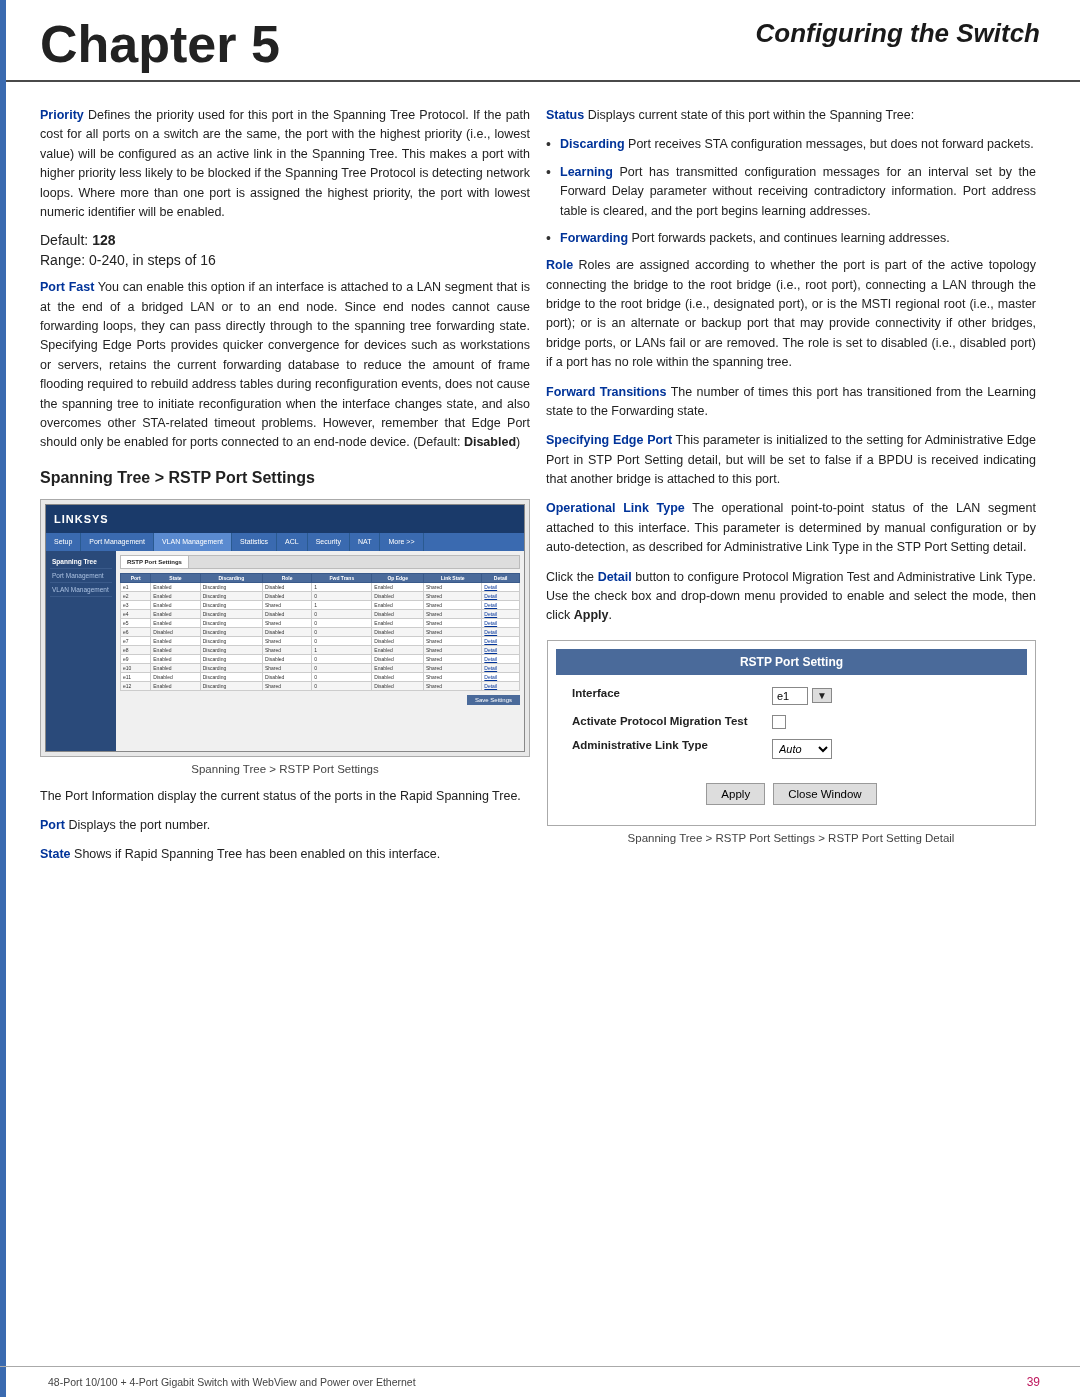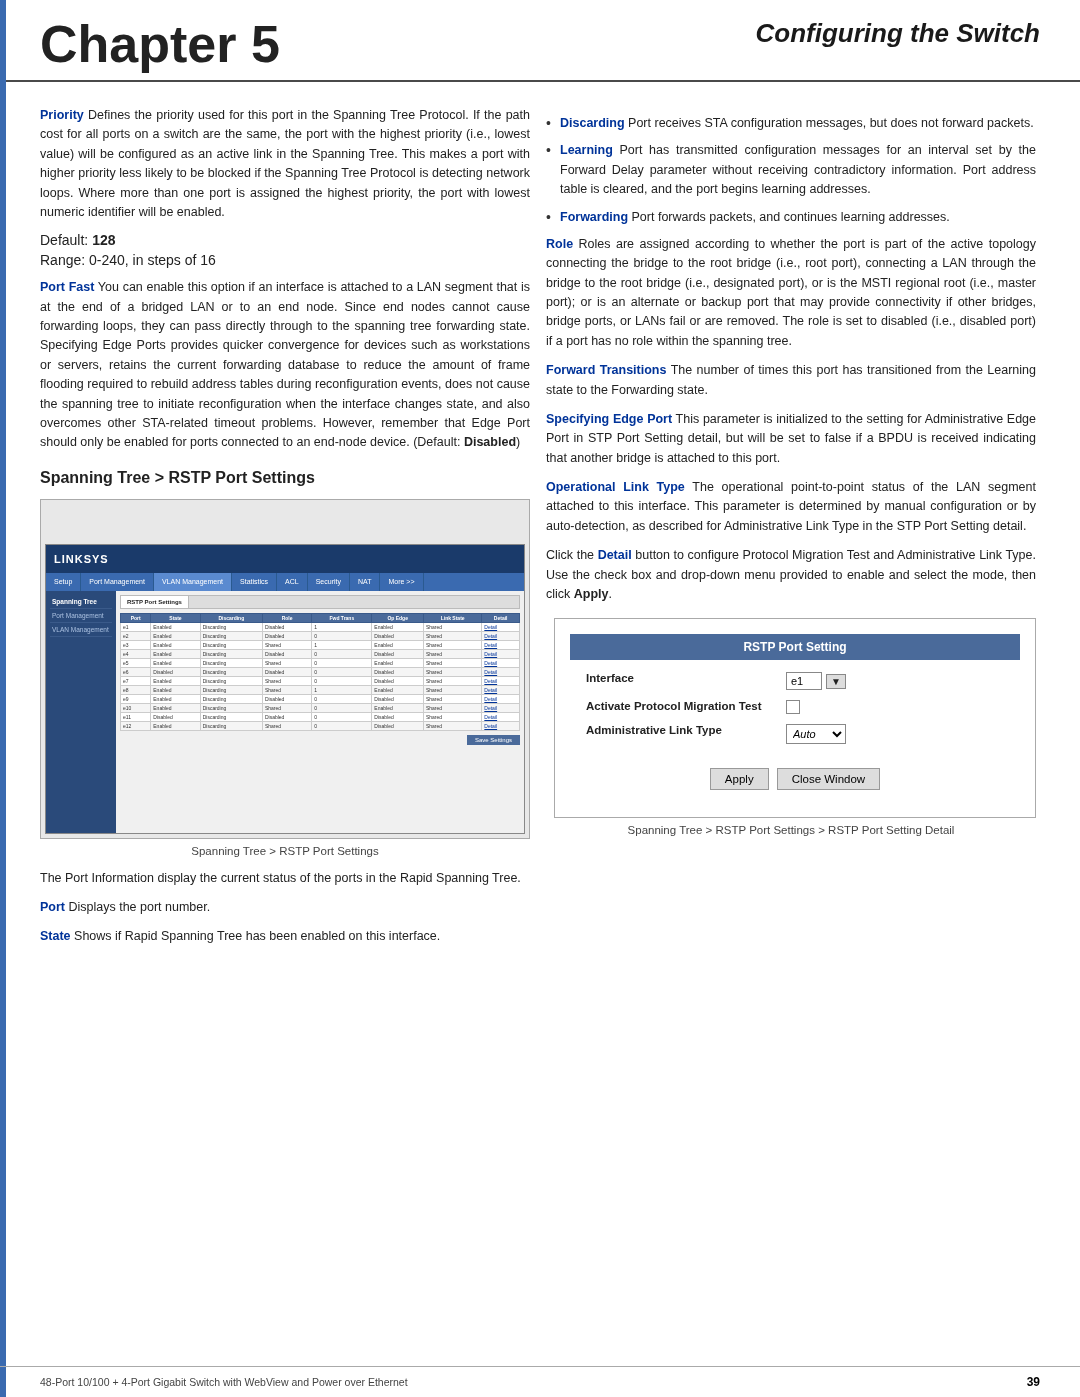--- a/index.html
+++ b/index.html
@@ -84,24 +84,23 @@
     .screenshot-container {
       border: 1px solid #aaa;
       background: #e8e8e8;
       margin: 12px 0 6px 0;
       padding: 4px;
     }
     .screenshot-inner {
       background: #d0d8e8;
       border: 1px solid #888;
       width: 100%;
-      height: 290px;
+      height: 248px;
       position: relative;
       overflow: hidden;
-      margin-top: 40px;
     }
     .screenshot-caption {
       font-size: 11.5px;
       text-align: center;
       color: #444;
       margin-top: 5px;
       margin-bottom: 12px;
     }
 
     
@@ -243,22 +242,22 @@
       position: absolute;
       left: 0;
       color: #333;
       font-size: 14px;
       line-height: 1.3;
     }
 
     
     .rstp-box {
       border: 1px solid #aaa;
-      margin: 14px 0 6px 8px;
-      padding: 15px;
+      margin: 14px 0 6px 1px;
+      padding: 8px;
       background: #fff;
     }
     .rstp-box-header {
       background: #4a6a9a;
       color: #fff;
       text-align: center;
       font-size: 12px;
       font-weight: 700;
       padding: 6px;
     }
@@ -326,25 +325,26 @@
       padding: 8px 40px;
       border-top: 1px solid #aaa;
       position: absolute;
       bottom: 0;
       left: 0;
       right: 0;
     }
     .footer-text {
       font-size: 10.5px;
       color: #444;
+      margin-left: 8px;
     }
     .footer-page {
       font-size: 12px;
-      font-weight: 700;
-      color: #000000;
+      font-weight: 400;
+      color: #be185d;
     }
 
     
     .sidebar-accent {
       position: absolute;
       left: 0;
       top: 0;
       bottom: 0;
       width: 6px;
       background: #3a6ab0;
@@ -556,20 +556,23 @@
     </p>
 
     <p class="body-text">
       <span class="bold-term">State</span><span>  Shows if Rapid Spanning Tree has been enabled on this interface.</span>
     </p>
 
   </div>
 
   <div class="right-col">
 
+    <p class="body-text">
+      <span class="bold-term">Status</span><span>  Displays current state of this port within the Spanning Tree:</span>
+    </p>
 
     <ul class="bullet-list">
       <li>
         <span class="bold-term">Discarding</span><span>  Port receives STA configuration messages, but does not forward packets.</span>
       </li>
       <li>
         <span class="bold-term">Learning</span><span>  Port has transmitted configuration messages for an interval set by the Forward Delay parameter without receiving contradictory information. Port address table is cleared, and the port begins learning addresses.</span>
       </li>
       <li>
         <span class="bold-term">Forwarding</span><span>  Port forwards packets, and continues learning addresses.</span>

